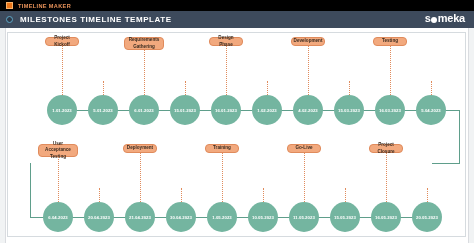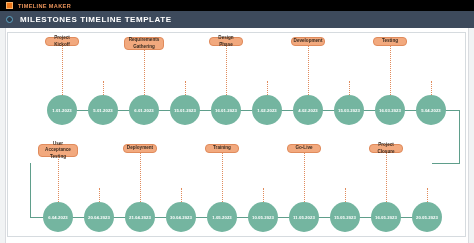--- a/index.html
+++ b/index.html
@@ -209,20 +209,23 @@
 
   <div class="topbar">
     <span class="topbar-icon"></span>
     <span class="topbar-title">TIMELINE MAKER</span>
   </div>
   <div class="topbar-logo-bg"></div>
 
   <div class="ribbon">
     <span class="ribbon-dot"></span>
     <span class="ribbon-title">MILESTONES TIMELINE TEMPLATE</span>
+  </div>
+  <div class="brand">
+    <span>s</span><span class="o-dot"></span><span>meka</span>
   </div>
 
   <div class="gutter-left"></div>
   <div class="gutter"></div>
 
   <div class="sheet">
 
     <div class="axis1"></div>
     <div class="elbow-right"></div>
     <div class="elbow-left"></div>

